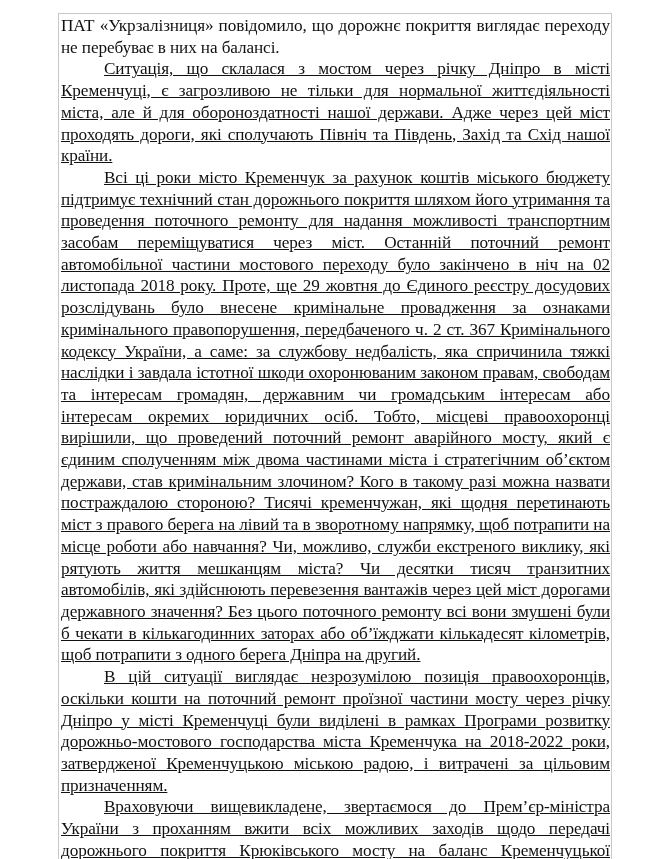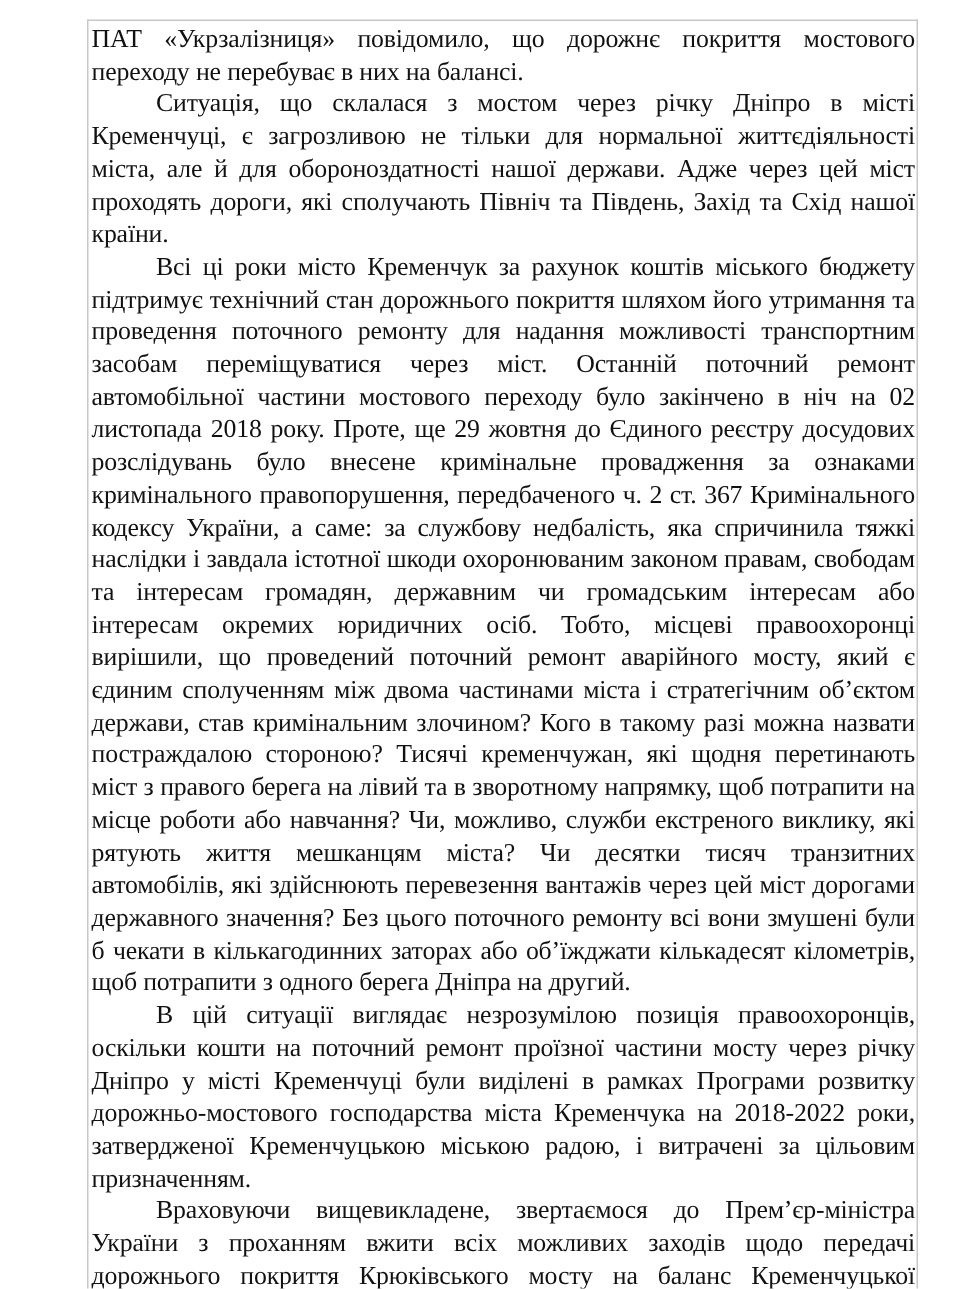--- a/index.html
+++ b/index.html
@@ -21,27 +21,27 @@
     top: 1px;
     width: 549px;
     font-family: "Liberation Serif", "DejaVu Serif", serif;
     font-size: 17.2px;
     line-height: 21.7px;
     color: #111111;
     text-align: justify;
     letter-spacing: -0.1px;
   }
   .text p { margin: 0; }
-  .text p.indent { text-indent: 43px; }
+  .text p.indent { text-indent: 43px; text-decoration: underline; }
 </style>
 </head>
 <body>
 
 <div class="page">
   <div class="text">
-    <p>ПАТ «Укрзалізниця» повідомило, що дорожнє покриття мостового переходу не перебуває в них на балансі.</p>
+    <p>ПАТ «Укрзалізниця» повідомило, що дорожнє покриття виглядає переходу не перебуває в них на балансі.</p>
     <p class="indent">Ситуація, що склалася з мостом через річку Дніпро в місті Кременчуці, є загрозливою не тільки для нормальної життєдіяльності міста, але й для обороноздатності нашої держави. Адже через цей міст проходять дороги, які сполучають Північ та Південь, Захід та Схід нашої країни.</p>
     <p class="indent">Всі ці роки місто Кременчук за рахунок коштів міського бюджету підтримує технічний стан дорожнього покриття шляхом його утримання та проведення поточного ремонту для надання можливості транспортним засобам переміщуватися через міст. Останній поточний ремонт автомобільної частини мостового переходу було закінчено в ніч на 02 листопада 2018 року. Проте, ще 29 жовтня до Єдиного реєстру досудових розслідувань було внесене кримінальне провадження за ознаками кримінального правопорушення, передбаченого ч. 2 ст. 367 Кримінального кодексу України, а саме: за службову недбалість, яка спричинила тяжкі наслідки і завдала істотної шкоди охоронюваним законом правам, свободам та інтересам громадян, державним чи громадським інтересам або інтересам окремих юридичних осіб. Тобто, місцеві правоохоронці вирішили, що проведений поточний ремонт аварійного мосту, який є єдиним сполученням між двома частинами міста і стратегічним об’єктом держави, став кримінальним злочином? Кого в такому разі можна назвати постраждалою стороною? Тисячі кременчужан, які щодня перетинають міст з правого берега на лівий та в зворотному напрямку, щоб потрапити на місце роботи або навчання? Чи, можливо, служби екстреного виклику, які рятують життя мешканцям міста? Чи десятки тисяч транзитних автомобілів, які здійснюють перевезення вантажів через цей міст дорогами державного значення? Без цього поточного ремонту всі вони змушені були б чекати в кількагодинних заторах або об’їжджати кількадесят кілометрів, щоб потрапити з одного берега Дніпра на другий.</p>
     <p class="indent">В цій ситуації виглядає незрозумілою позиція правоохоронців, оскільки кошти на поточний ремонт проїзної частини мосту через річку Дніпро у місті Кременчуці були виділені в рамках Програми розвитку дорожньо-мостового господарства міста Кременчука на 2018-2022 роки, затвердженої Кременчуцькою міською радою, і витрачені за цільовим призначенням.</p>
     <p class="indent">Враховуючи вищевикладене, звертаємося до Прем’єр-міністра України з проханням вжити всіх можливих заходів щодо передачі дорожнього покриття Крюківського мосту на баланс Кременчуцької міської ради та якнайшвидшого забезпечення проведення капітального ремонту всього мостового переходу через р. Дніпро у місті Кременчуці.</p>
 
   </div>
 </div>
 
 </body></html>

